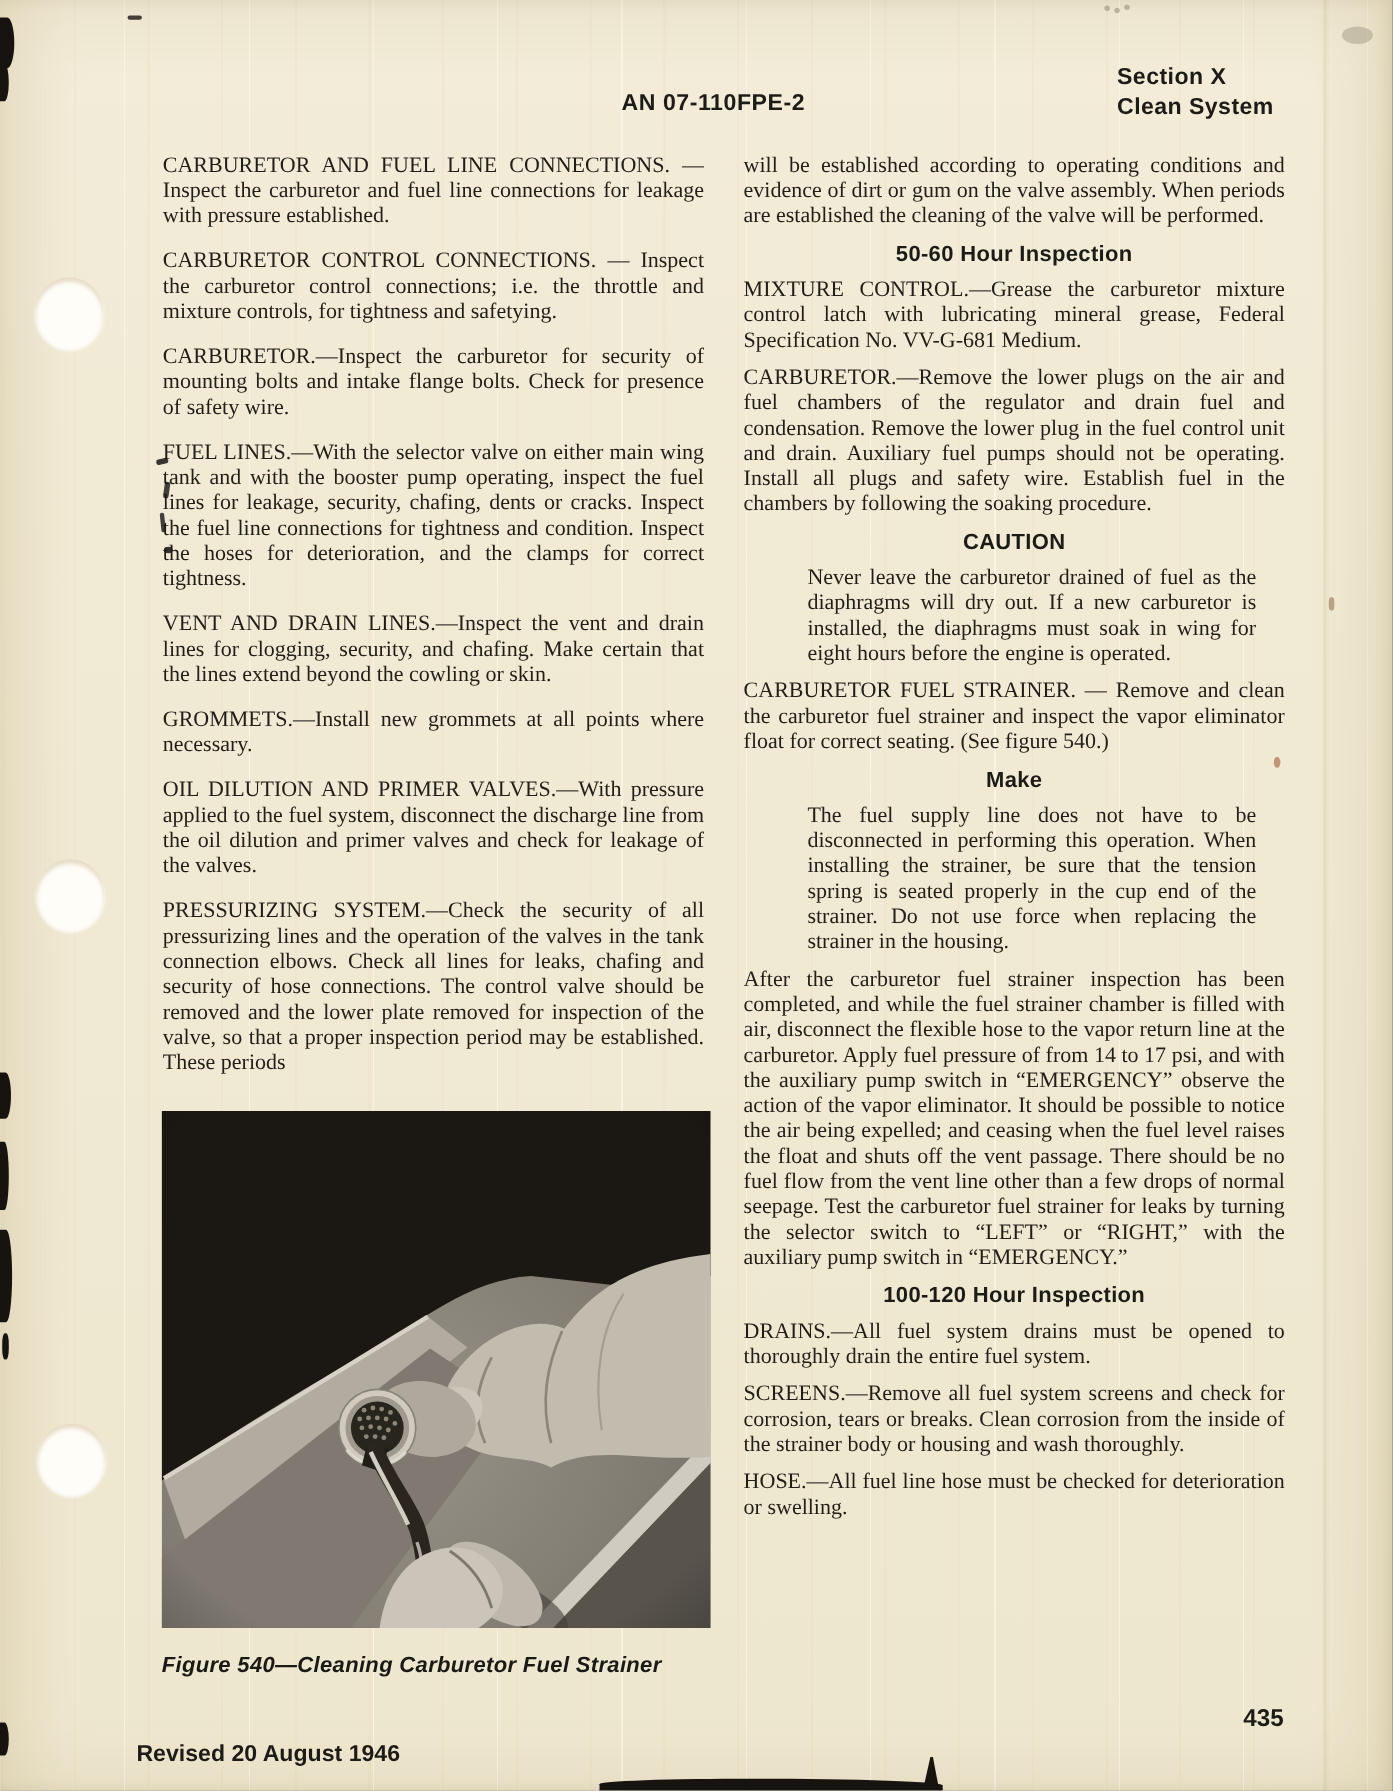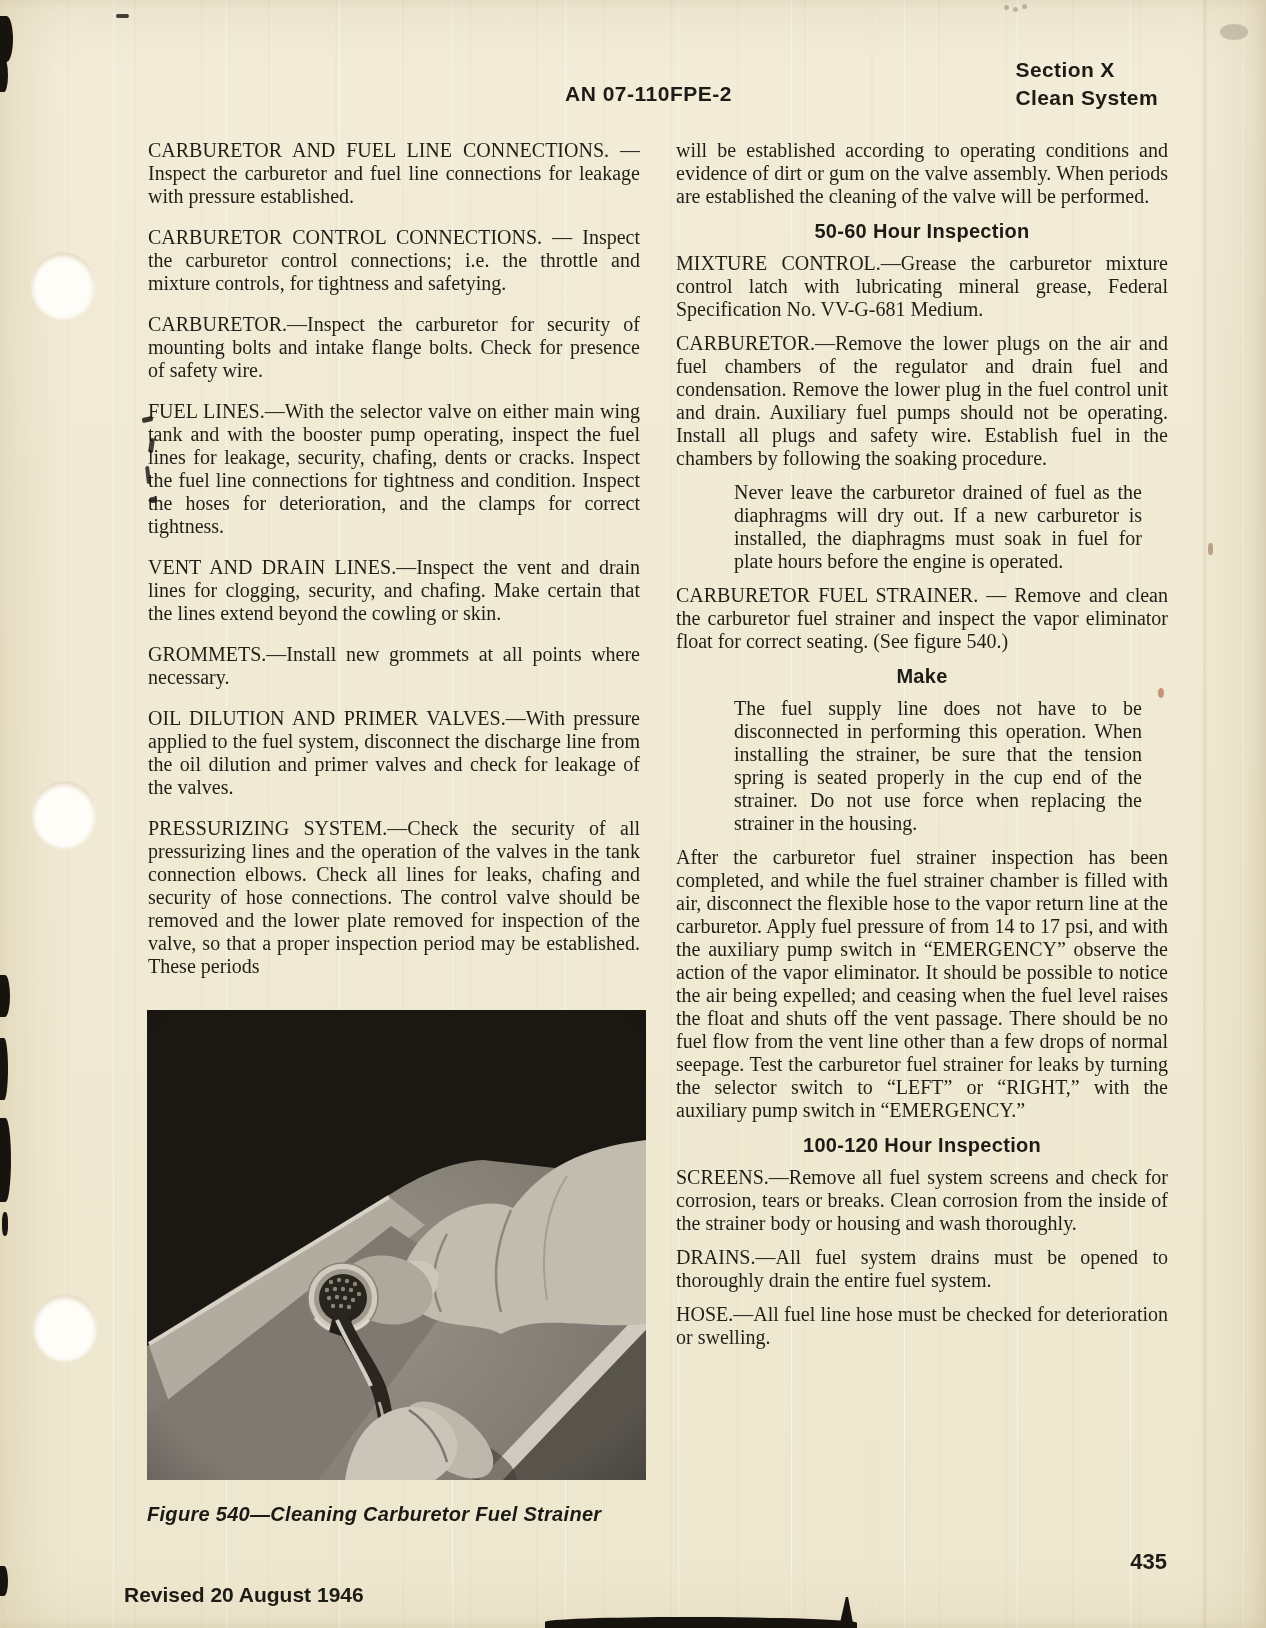--- a/index.html
+++ b/index.html
@@ -87,28 +87,29 @@
     <p>GROMMETS.—Install new grommets at all points where necessary.</p>
     <p>OIL DILUTION AND PRIMER VALVES.—With pressure applied to the fuel system, disconnect the discharge line from the oil dilution and primer valves and check for leakage of the valves.</p>
     <p>PRESSURIZING SYSTEM.—Check the security of all pressurizing lines and the operation of the valves in the tank connection elbows.  Check all lines for leaks, chafing and security of hose connections.  The control valve should be removed and the lower plate removed for inspection of the valve, so that a proper inspection period may be established.  These periods</p>
   </div>
 
   <div class="col col-right">
     <p>will be established according to operating conditions and evidence of dirt or gum on the valve assembly. When periods are established the cleaning of the valve will be performed.</p>
     <div class="runhead">50-60 Hour Inspection</div>
     <p>MIXTURE CONTROL.—Grease the carburetor mixture control latch with lubricating mineral grease, Federal Specification No. VV-G-681 Medium.</p>
     <p>CARBURETOR.—Remove the lower plugs on the air and fuel chambers of the regulator and drain fuel and condensation.  Remove the lower plug in the fuel control unit and drain.  Auxiliary fuel pumps should not be operating.  Install all plugs and safety wire.  Establish fuel in the chambers by following the soaking procedure.</p>
-    <p class="indent">Never leave the carburetor drained of fuel as the diaphragms will dry out.  If a new carburetor is installed, the diaphragms must soak in fuel for plate hours before the engine is operated.</p>
+    <div class="runhead">CAUTION</div>
+    <p class="indent">Never leave the carburetor drained of fuel as the diaphragms will dry out.  If a new carburetor is installed, the diaphragms must soak in wing for eight hours before the engine is operated.</p>
     <p>CARBURETOR FUEL STRAINER. — Remove and clean the carburetor fuel strainer and inspect the vapor eliminator float for correct seating.  (See figure 540.)</p>
     <div class="runhead">Make</div>
     <p class="indent">The fuel supply line does not have to be disconnected in performing this operation. When installing the strainer, be sure that the tension spring is seated properly in the cup end of the strainer.  Do not use force when replacing the strainer in the housing.</p>
     <p>After the carburetor fuel strainer inspection has been completed, and while the fuel strainer chamber is filled with air, disconnect the flexible hose to the vapor return line at the carburetor.  Apply fuel pressure of from 14 to 17 psi, and with the auxiliary pump switch in “EMERGENCY” observe the action of the vapor eliminator. It should be possible to notice the air being expelled; and ceasing when the fuel level raises the float and shuts off the vent passage.  There should be no fuel flow from the vent line other than a few drops of normal seepage.  Test the carburetor fuel strainer for leaks by turning the selector switch to “LEFT” or “RIGHT,” with the auxiliary pump switch in “EMERGENCY.”</p>
     <div class="runhead">100-120 Hour Inspection</div>
+    <p>DRAINS.—All fuel system drains must be opened to thoroughly drain the entire fuel system.</p>
     <p>SCREENS.—Remove all fuel system screens and check for corrosion, tears or breaks.  Clean corrosion from the inside of the strainer body or housing and wash thoroughly.</p>
-    <p>DRAINS.—All fuel system drains must be opened to thoroughly drain the entire fuel system.</p>
     <p>HOSE.—All fuel line hose must be checked for deterioration or swelling.</p>
   </div>
 
   <div class="figure">
     <svg viewBox="0 0 499 470" xmlns="http://www.w3.org/2000/svg">
       <defs>
         <radialGradient id="pg" cx="42%" cy="62%" r="85%">
           <stop offset="0" stop-color="#9b968d"></stop>
           <stop offset="1" stop-color="#6e6a63"></stop>
         </radialGradient>

